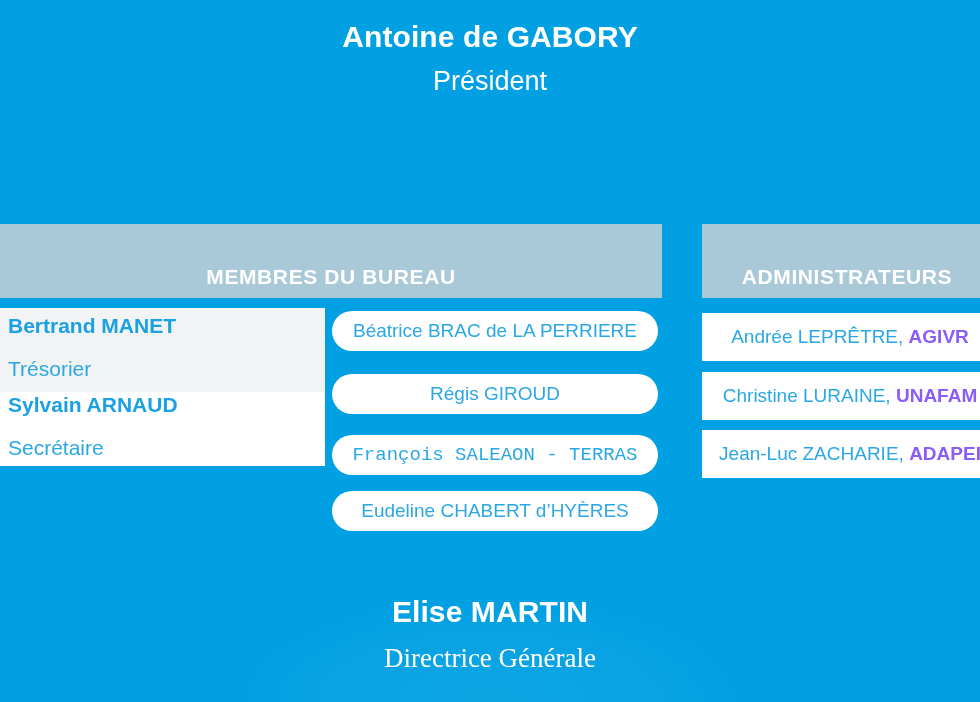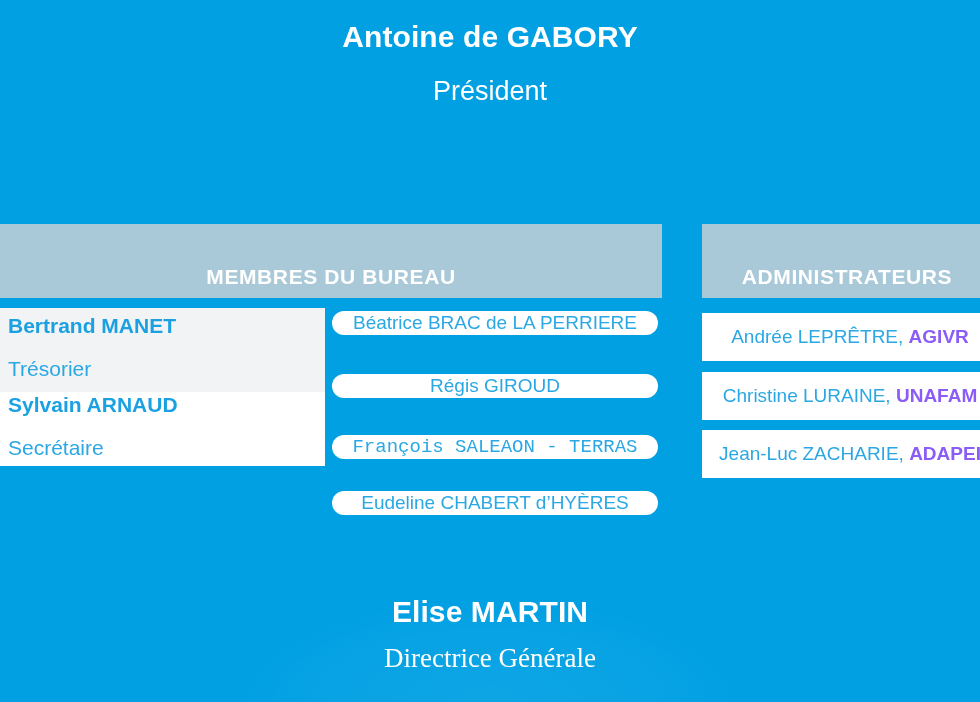--- a/index.html
+++ b/index.html
@@ -44,21 +44,21 @@
     letter-spacing: 0.1px;
     color: #ffffff;
   }
   .person-role {
     font-size: 27px;
     font-weight: normal;
     line-height: 1.3;
     color: #ffffff;
   }
   #president-block { top: 19px; }
-  #president-block .person-role { margin-top: 20px; }
+  #president-block .person-role { margin-top: 10px; }
 
   #director-block { top: 594px; text-align: center; }
   #director-block .person-role { margin-top: 12px; font-family: Liberation Serif, serif; }
 
   
   .section-band {
     position: absolute;
     background: #a9c8d8;
     display: flex;
     align-items: center;
@@ -115,21 +115,21 @@
     margin-top: 16px;
   }
   #officer-0 { top: 308px; height: 84px; }
   #officer-1 { top: 392px; height: 74px; }
 
   
   .member-pill {
     position: absolute;
     left: 332px;
     width: 326px;
-    height: 24px;
+    height: 40px;
     background: #ffffff;
     border-radius: 20px;
     display: flex;
     align-items: center;
     justify-content: center;
     box-sizing: border-box;
     padding: 0 14px;
   }
   .member-pill-label {
     color: #2ba8e4;

